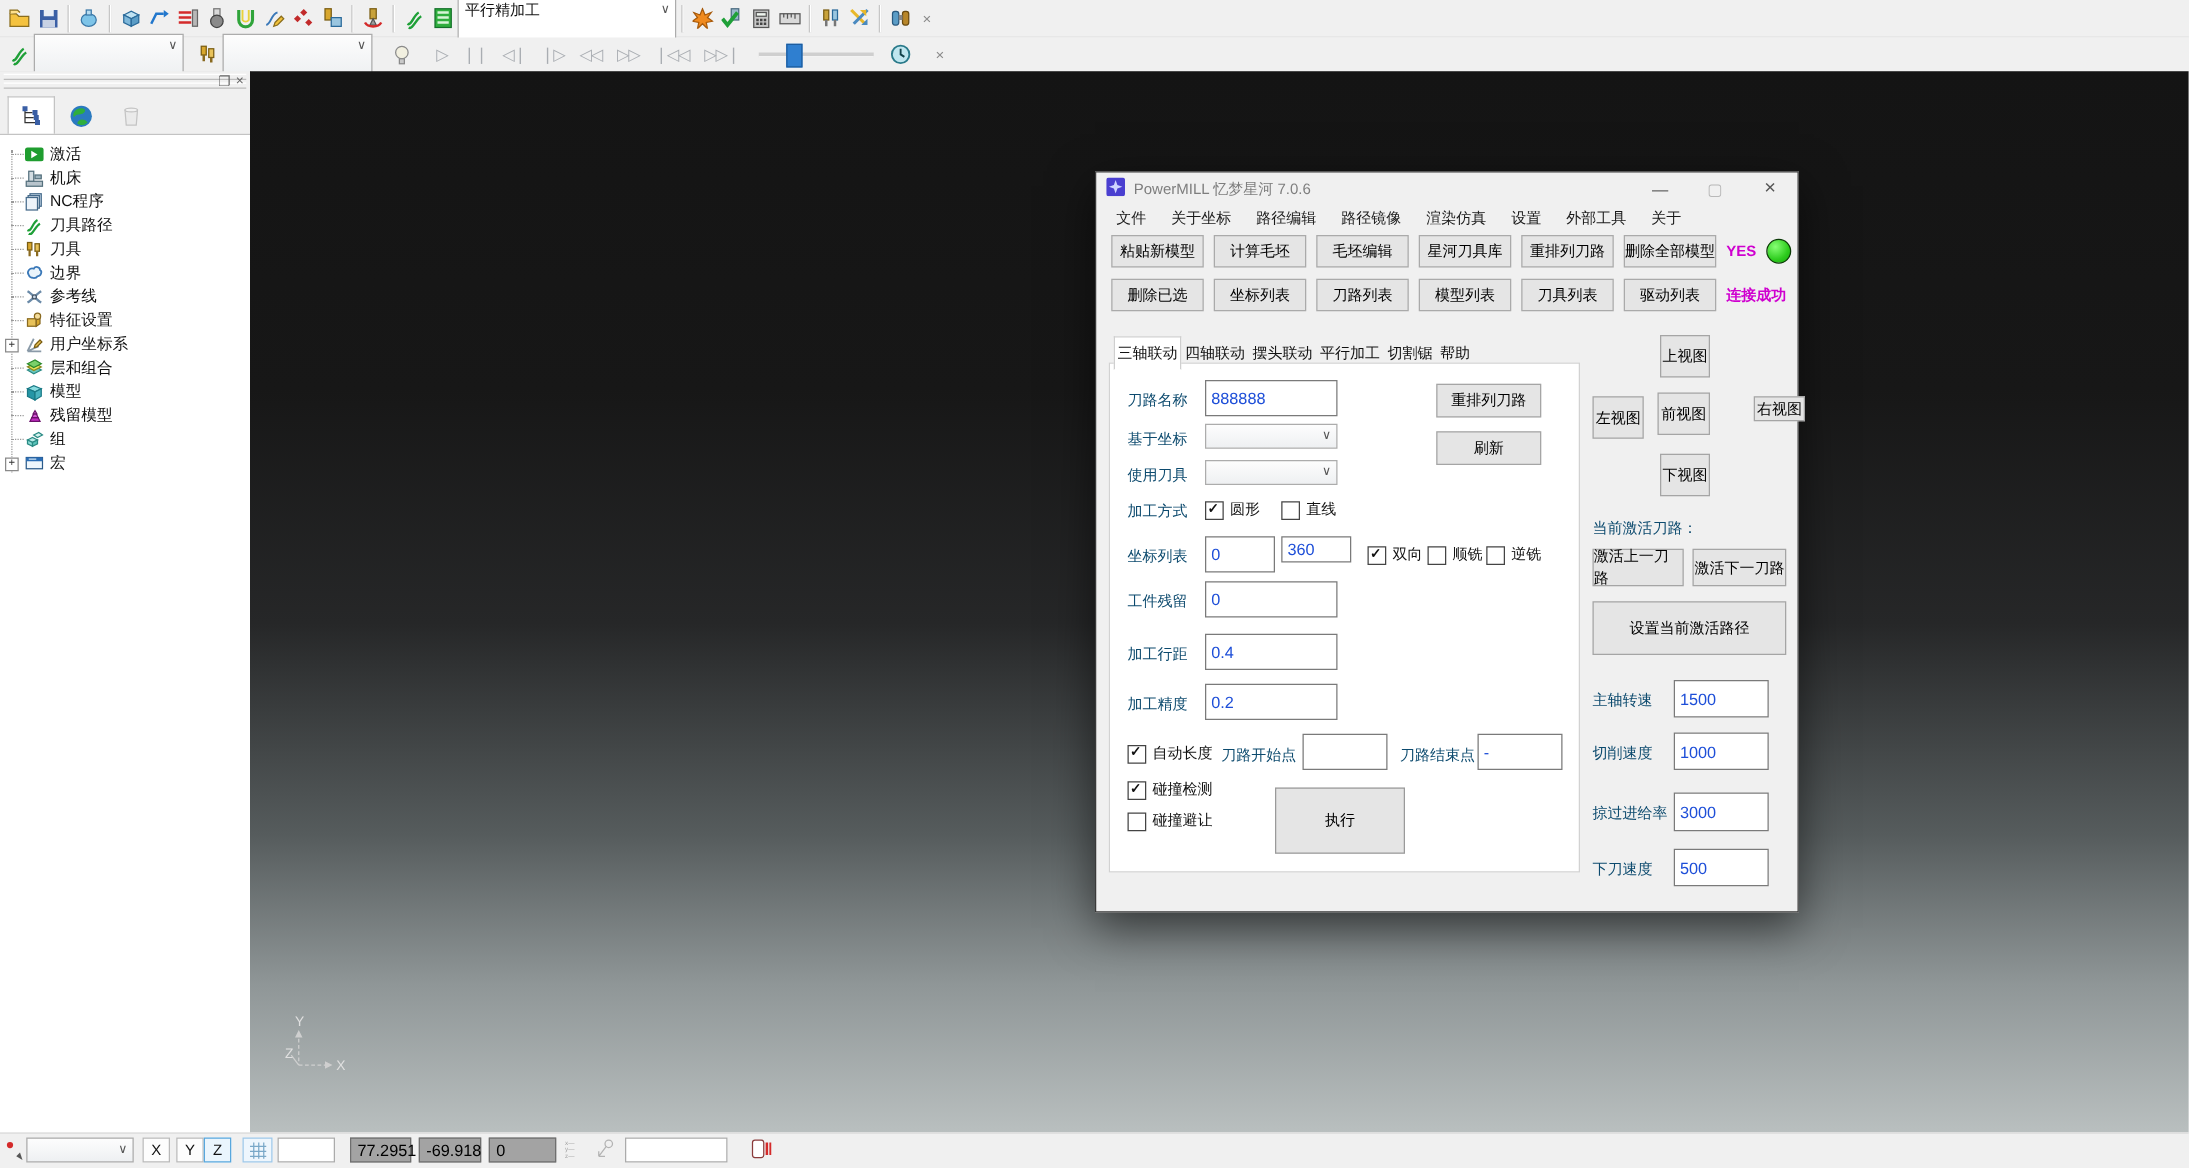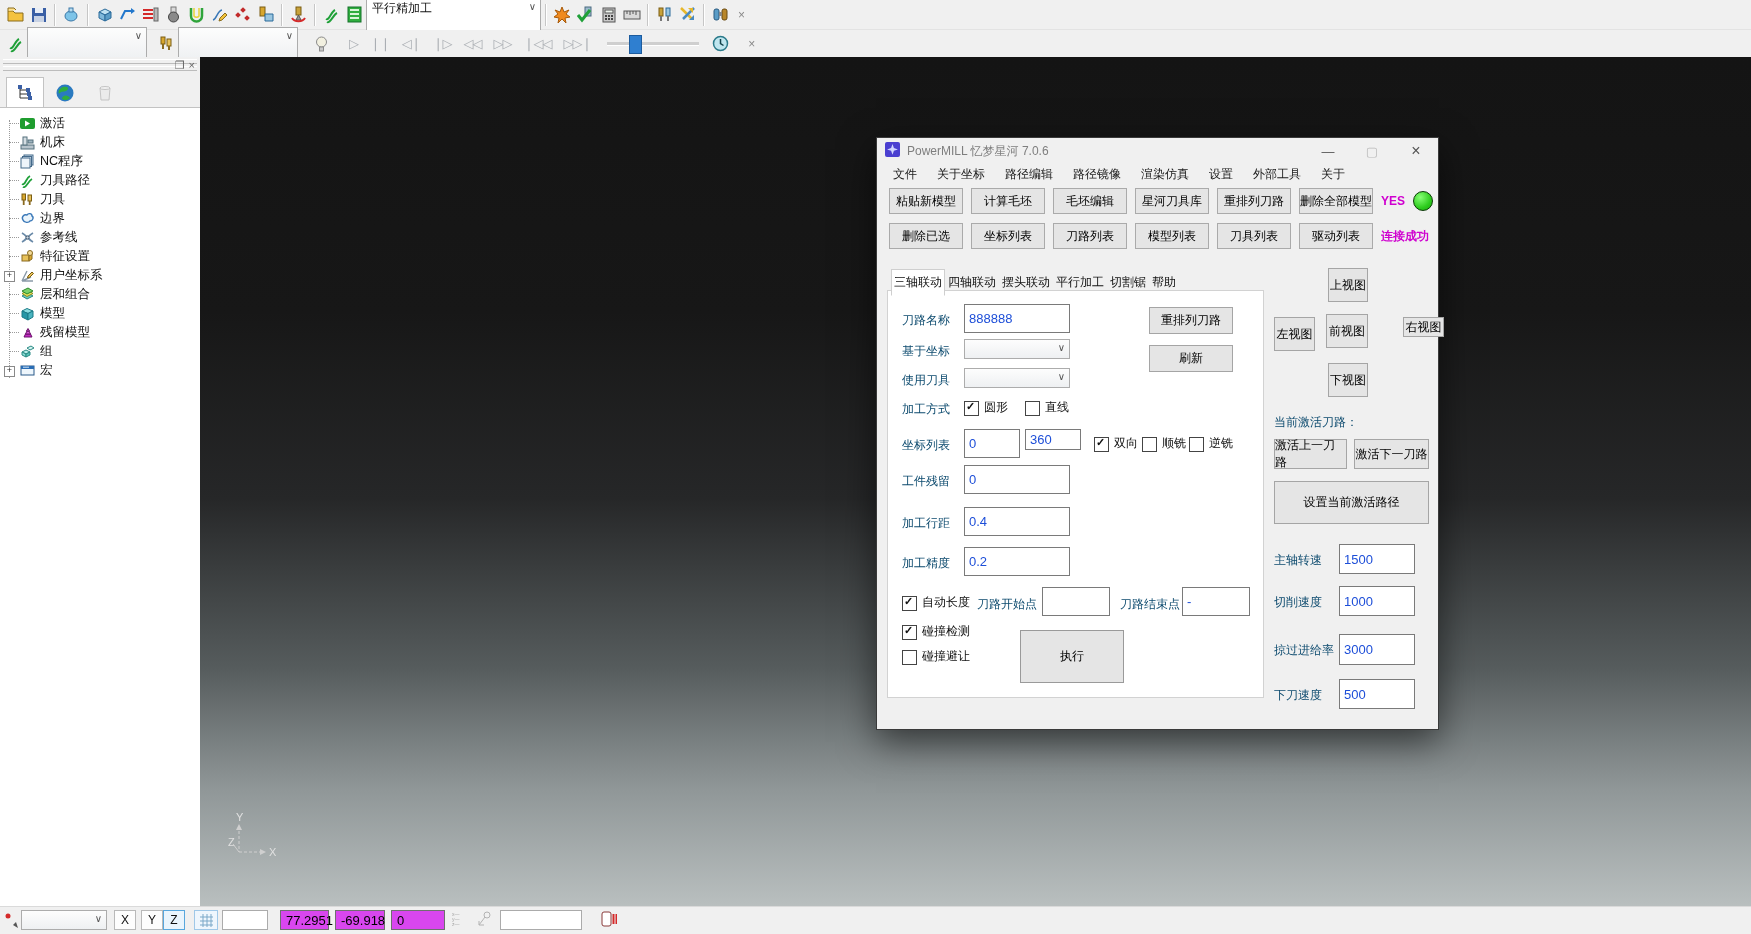--- a/index.html
+++ b/index.html
@@ -60,21 +60,21 @@
   .fcombo{position:absolute;box-sizing:border-box}
   .cbwrap{position:absolute;display:flex;align-items:flex-end;gap:5px;font-size:12px;color:#111}
   .cb{width:13px;height:13px;border:1px solid #444;background:#fff;position:relative;flex:0 0 auto}
   .cb.checked::after{content:"✓";position:absolute;left:1px;top:-2px;font-size:11px;color:#111;font-weight:700}
   .sbtn{position:absolute;background:#e5e5e5;border:1px solid #a5a5a5;display:flex;align-items:center;justify-content:center;font-size:12px;color:#000;box-sizing:border-box}
   
   #statusbar{left:0;top:906px;width:1751px;height:28px;background:#f0f0f0;border-top:1px solid #dadada}
   .sb{position:absolute;top:3px;height:20px;box-sizing:border-box;font-size:12px}
   .axbtn{width:22px;background:#fdfdfd;border:1px solid #b9b9b9;display:flex;align-items:center;justify-content:center;color:#111}
   .axbtn.active{border:1px solid #58a7dd;background:#eaf5fd}
-  .coordbox{background:#d946ef;border:1px solid #6f6f6f;display:flex;align-items:center;padding-left:5px;color:#000;font-size:13px}
+  .coordbox{background:#a3a3a3;border:1px solid #6f6f6f;display:flex;align-items:center;padding-left:5px;color:#000;font-size:13px}
   .sbinput{background:#fff;border:1px solid #ababab}
   .gray{opacity:.5}
 </style>
 </head>
 <body>
 
 <div id="tb1" class="abs tbar">
   <span class="icbtn">
       <svg width="17" height="17" viewBox="0 0 17 17">
         <path d="M1 5h5l2 2h8v8H1z" fill="#f4c23f" stroke="#8a6d1d"></path>

